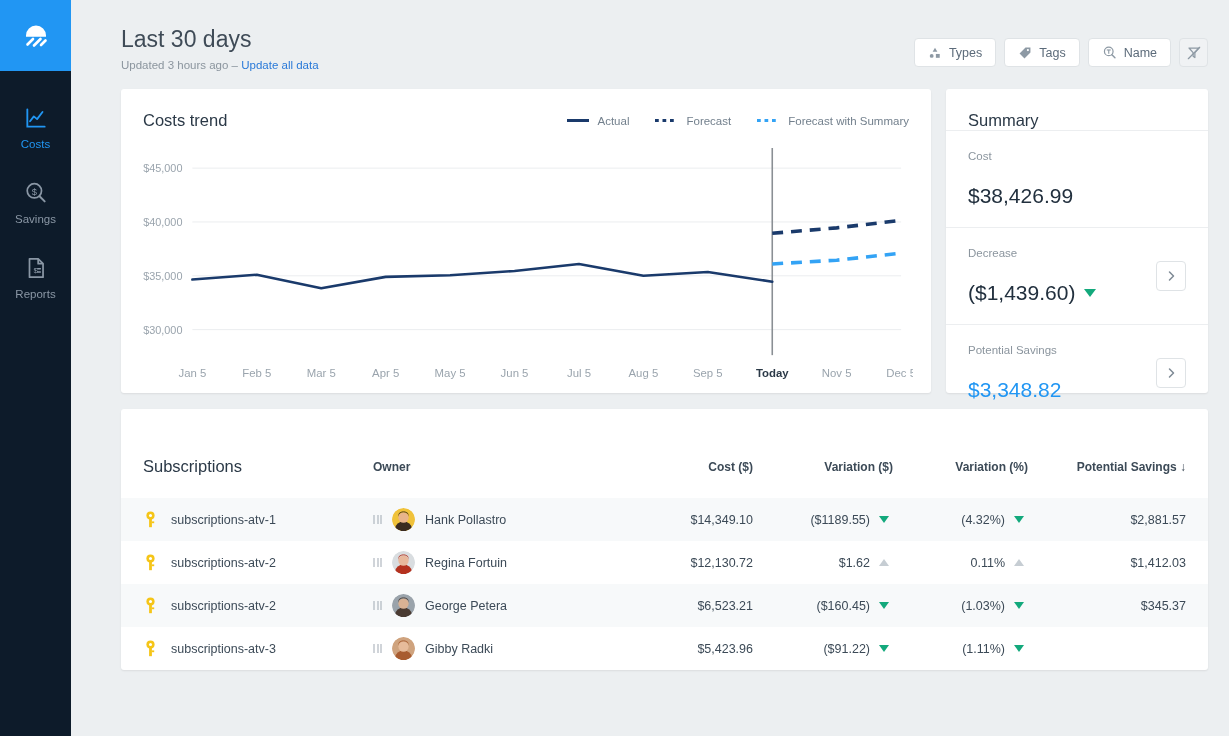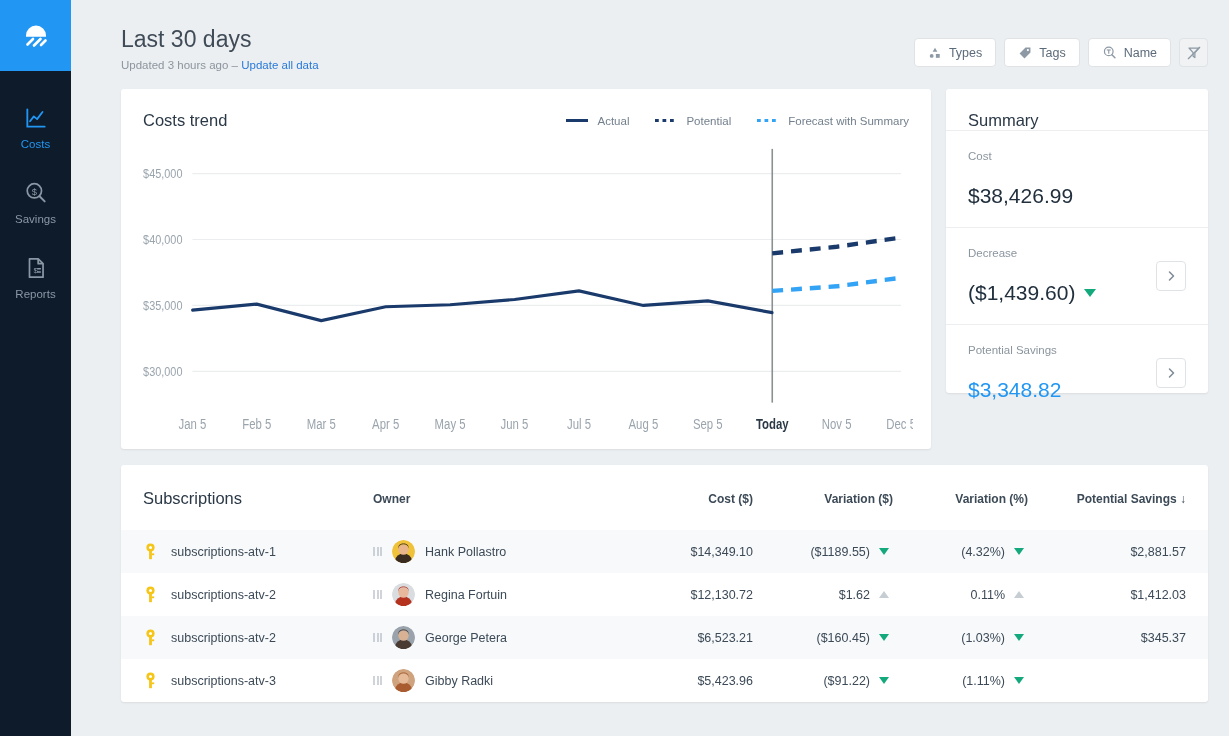--- a/index.html
+++ b/index.html
@@ -61,21 +61,21 @@
   }
   .filter-clear {
     width: 29px; height: 29px; background: #f0f2f4; border: 1px solid #dfe3e6;
     border-radius: 4px; display: flex; align-items: center; justify-content: center;
     cursor: pointer;
   }
 
   
   .card-row { display: flex; gap: 15px; }
   .card { background: #fff; border-radius: 3px; box-shadow: 0 1px 2px rgba(0,0,0,.08); }
-  .chart-card { flex: 1; min-width: 0; height: 360px; display: flex; flex-direction: column; }
+  .chart-card { flex: 1; min-width: 0; height: 304px; display: flex; flex-direction: column; }
   .chart-head { display: flex; align-items: center; padding: 22px 22px 0; }
   .chart-title { font-size: 16.5px; color: #2b3947; }
   .chart-head-spacer { flex: 1; }
   .legend { display: flex; gap: 26px; align-items: center; }
   .legend-item { display: flex; align-items: center; gap: 9px; font-size: 11.5px; color: #73808d; }
   .legend-swatch { width: 22px; height: 3px; display: block; }
   .legend-swatch.dashed {
     height: 3px; background: none;
     background-image: linear-gradient(to right, currentColor 45%, transparent 45%);
     background-size: 7.5px 3px;
@@ -94,21 +94,21 @@
   .summary-spacer { flex: 1; }
   .chev-btn {
     width: 30px; height: 30px; border: 1px solid #dfe3e6; border-radius: 4px;
     background: #fff; display: flex; align-items: center; justify-content: center;
     color: #7d8994; font-size: 13px; cursor: pointer;
   }
   .tri-down { width: 0; height: 0; border-left: 6px solid transparent; border-right: 6px solid transparent; border-top: 8px solid #13a97c; }
 
   
   .table-card { margin-top: 16px; background: #fff; border-radius: 3px; box-shadow: 0 1px 2px rgba(0,0,0,.08); overflow: hidden; }
-  table { width: 100%; border-collapse: collapse; }
+  table { width: 100%; border-collapse: collapse; margin-top: 24px; }
   thead th {
     font-size: 12px; color: #3c4a57; font-weight: bold; padding: 24px 0 22px;
     text-align: right; white-space: nowrap;
   }
   thead th.left { text-align: left; }
   .th-name { font-size: 16.5px; font-weight: normal; color: #2b3947; padding-left: 22px; }
   tbody td { padding: 0; height: 43px; font-size: 12.5px; color: #3c4a57; text-align: right; }
   tbody tr.alt { background: #f7f9fa; }
   .cell-sub { display: flex; align-items: center; gap: 13px; padding-left: 22px; text-align: left; }
   .key-icon { flex: 0 0 auto; }
@@ -235,21 +235,21 @@
           <div class="chart-head">
             <div class="chart-title">Costs trend</div>
             <div class="chart-head-spacer"></div>
             <div class="legend">
               <div class="legend-item">
                 <span class="legend-swatch" style="background:#1a3a6b"></span>
                 <span>Actual</span>
               </div>
               <div class="legend-item">
                 <span class="legend-swatch dashed" style="color:#1a3a6b"></span>
-                <span>Potential</span>
+                <span>Forecast</span>
               </div>
               <div class="legend-item">
                 <span class="legend-swatch dashed" style="color:#33a3f5"></span>
                 <span>Forecast with Summary</span>
               </div>
             </div>
           </div>
           <div class="chart-body">
             <svg class="chart-svg" id="chart-svg" viewBox="0 0 790 250" preserveAspectRatio="none">
                 <line x1="62" y1="186.3783783783784" x2="778" y2="186.3783783783784" stroke="#ebedef" stroke-width="1"></line>

